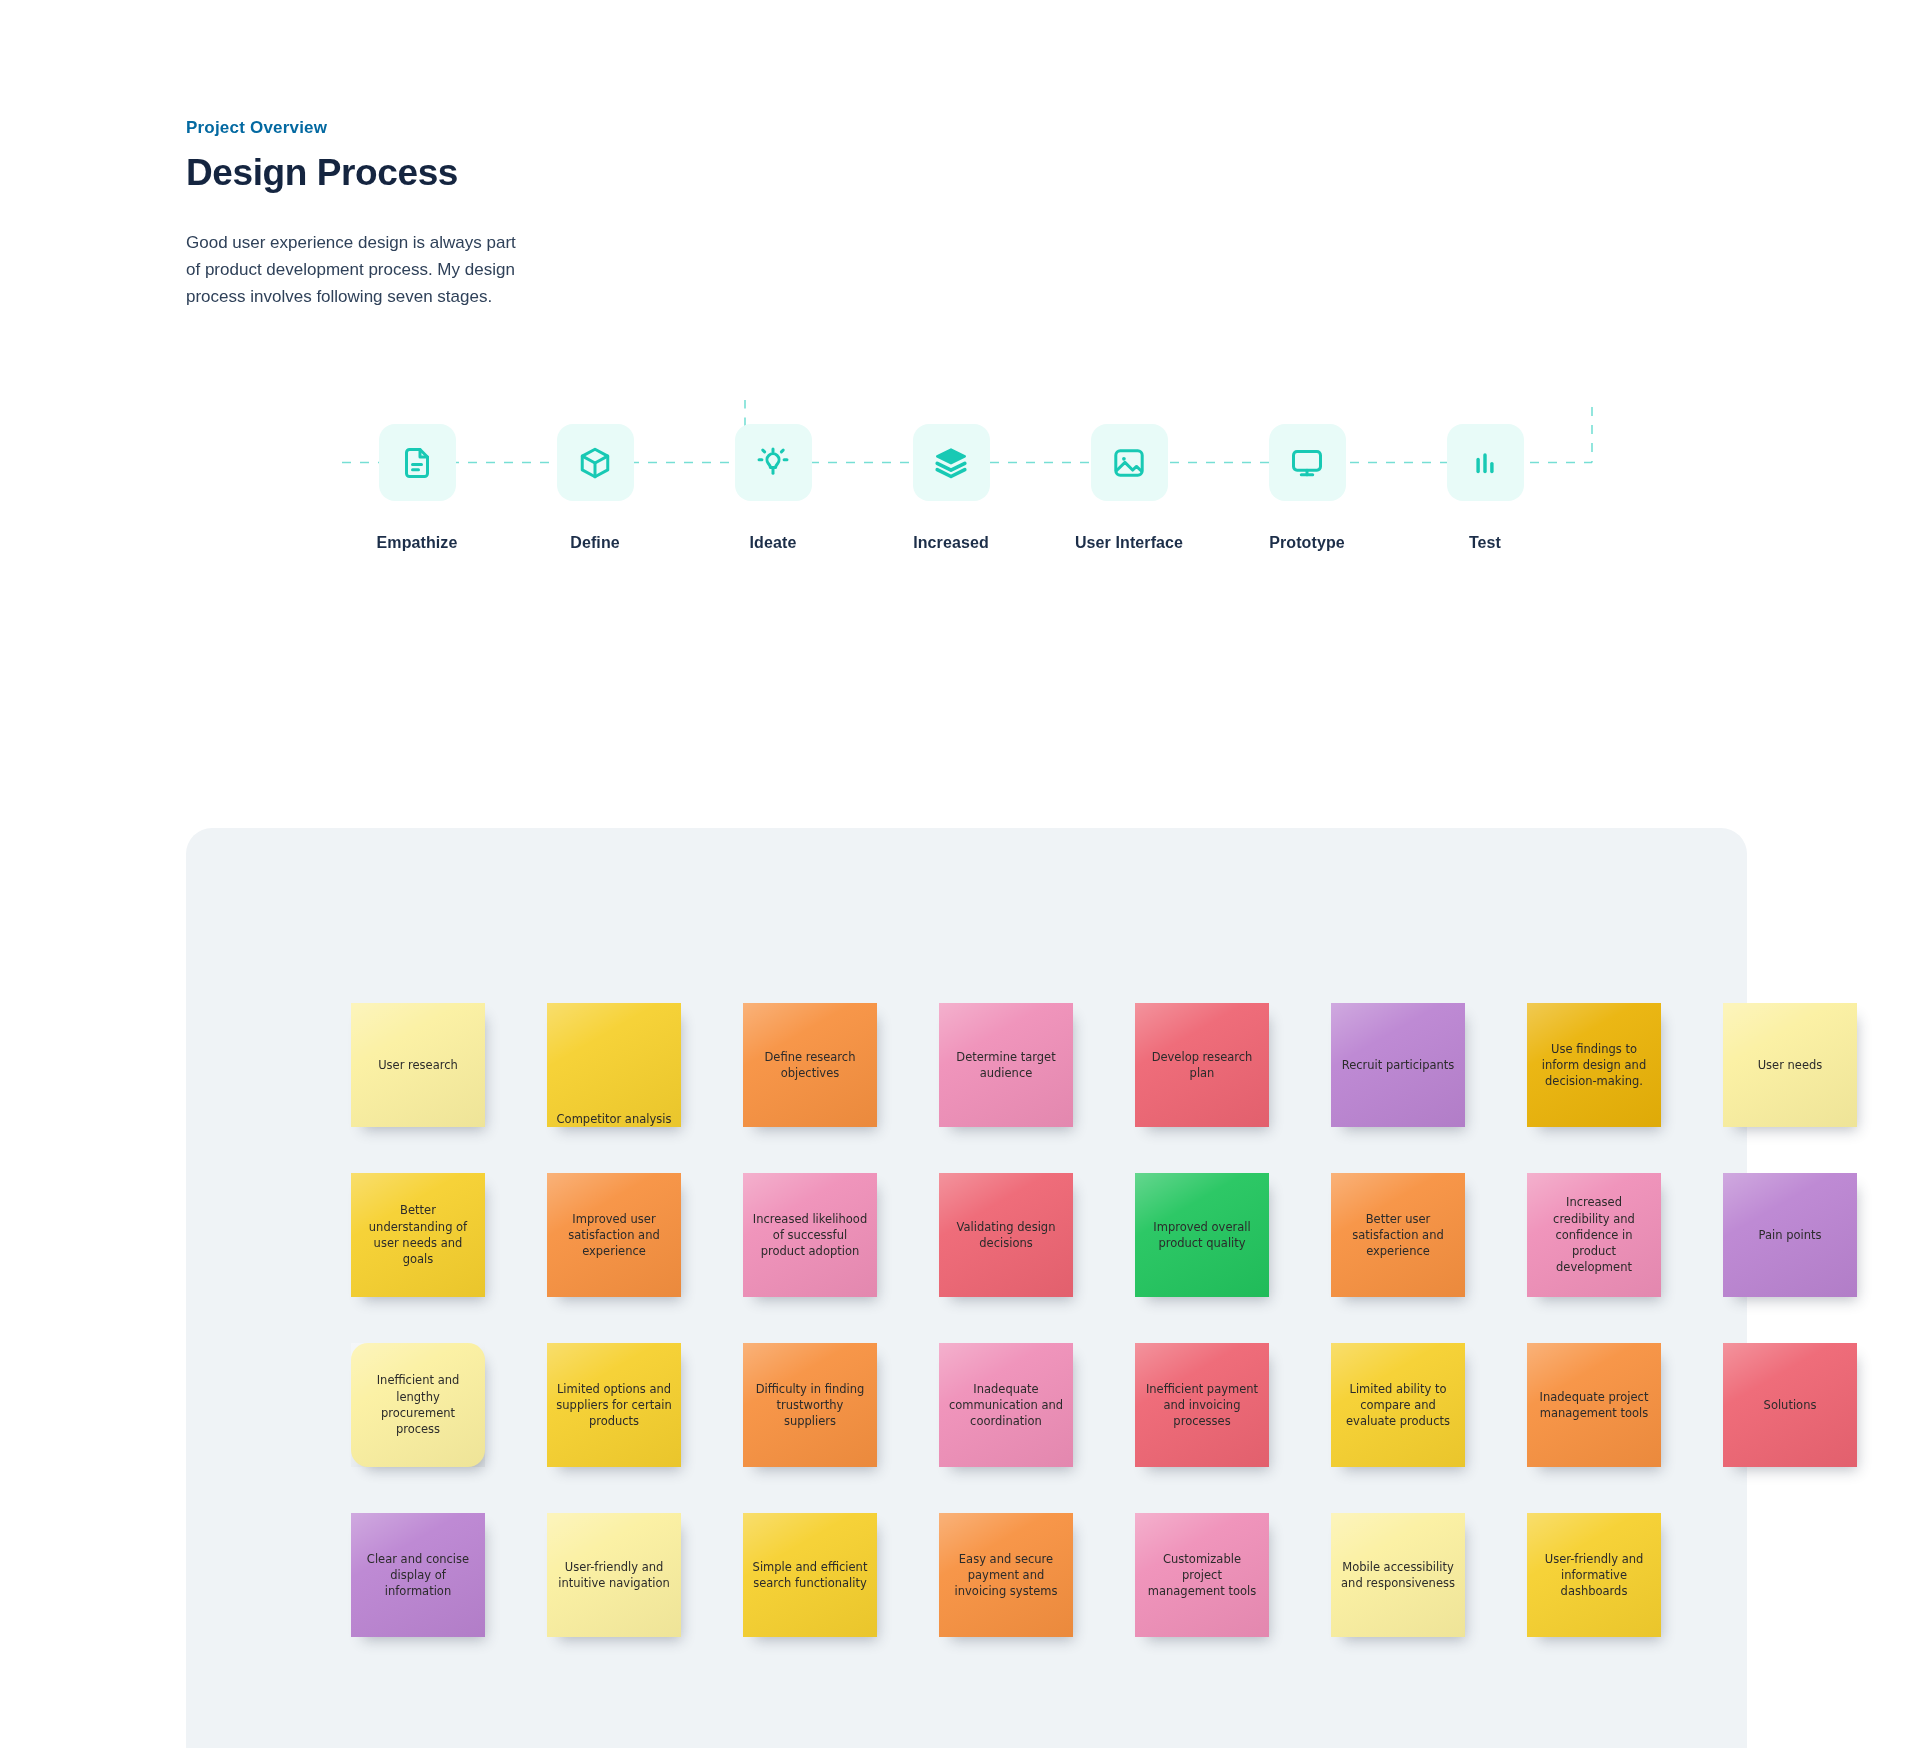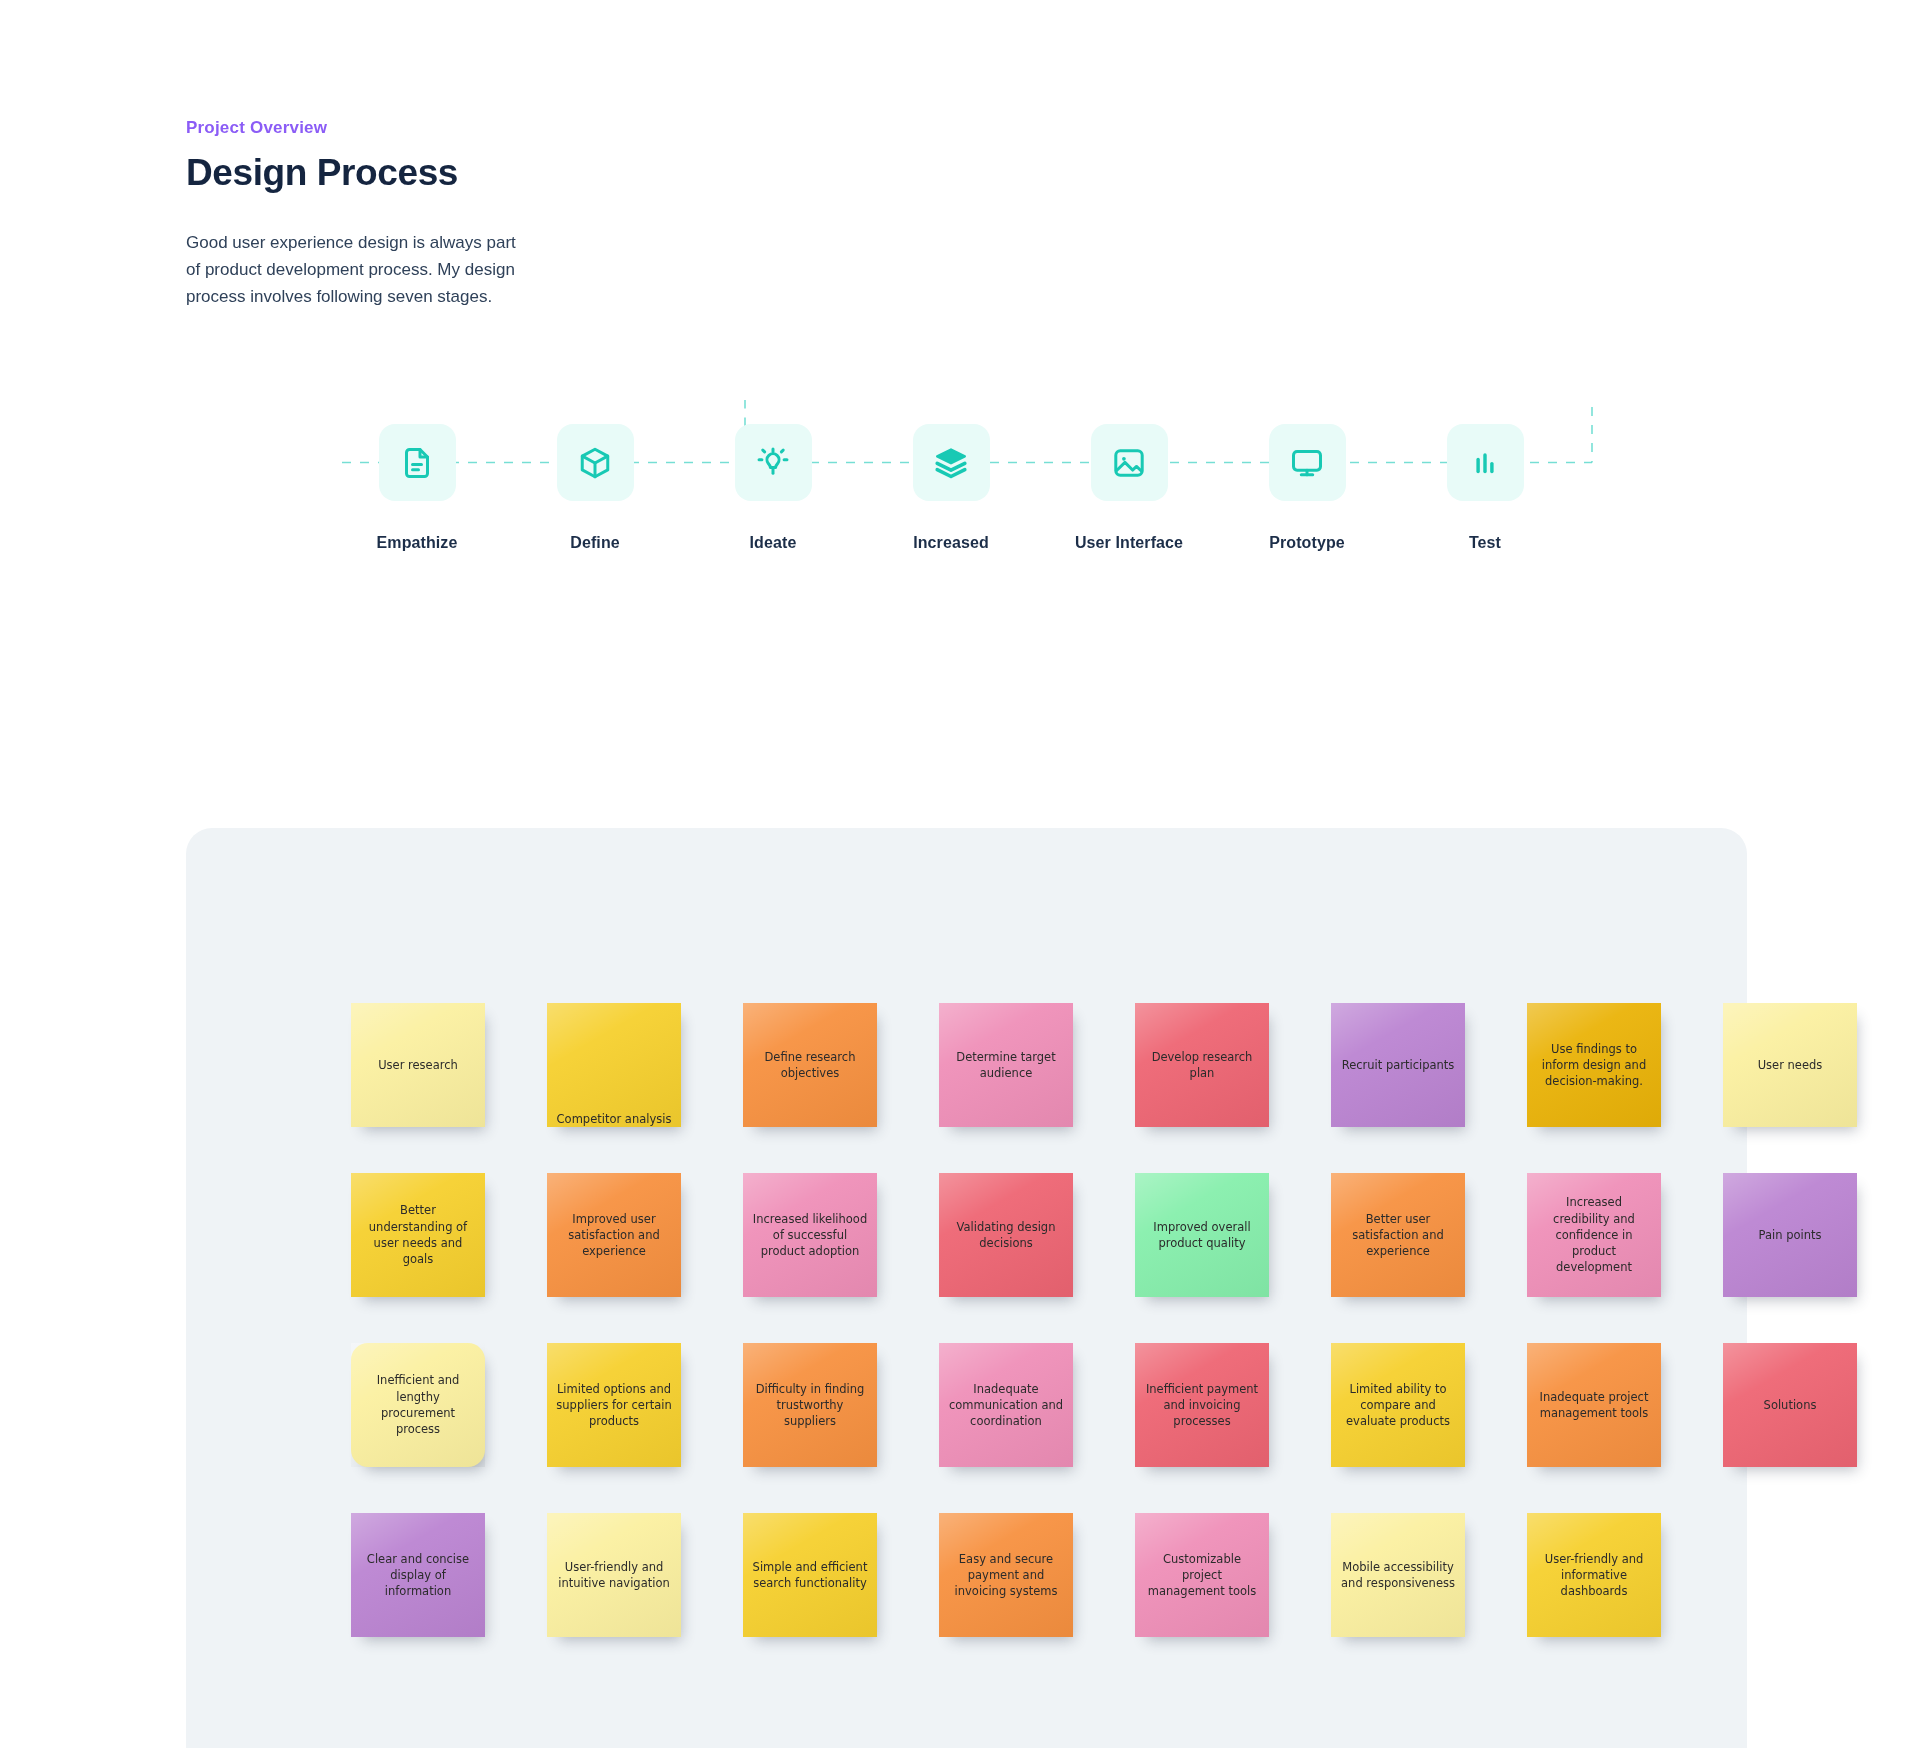--- a/index.html
+++ b/index.html
@@ -19,21 +19,21 @@
   .header {
     position: absolute;
     left: 186px;
     top: 118px;
     width: 520px;
   }
   .eyebrow {
     font-size: 17px;
     font-weight: 700;
     letter-spacing: 0.2px;
-    color: #8b5cf6;
+    color: #0369a1;
     margin: 0 0 14px 0;
   }
   .page-title {
     font-size: 37px;
     font-weight: 700;
     letter-spacing: -0.4px;
     color: #152540;
     margin: 0 0 36px 0;
   }
   .intro {
@@ -291,21 +291,21 @@
       </div>
       <div class="sticky" style="background: rgb(247, 145, 64);">
         <span class="sticky-text">Improved user satisfaction and experience</span>
       </div>
       <div class="sticky" style="background: rgb(239, 143, 184);">
         <span class="sticky-text">Increased likelihood of successful product adoption</span>
       </div>
       <div class="sticky" style="background: rgb(238, 101, 115);">
         <span class="sticky-text">Validating design decisions</span>
       </div>
-      <div class="sticky" style="background: #86efac;">
+      <div class="sticky" style="background: #22c55e;">
         <span class="sticky-text">Improved overall product quality</span>
       </div>
       <div class="sticky" style="background: rgb(247, 145, 64);">
         <span class="sticky-text">Better user satisfaction and experience</span>
       </div>
       <div class="sticky" style="background: rgb(239, 143, 184);">
         <span class="sticky-text">Increased credibility and confidence in product development</span>
       </div>
       <div class="sticky" style="background: rgb(187, 132, 210);">
         <span class="sticky-text">Pain points</span>

